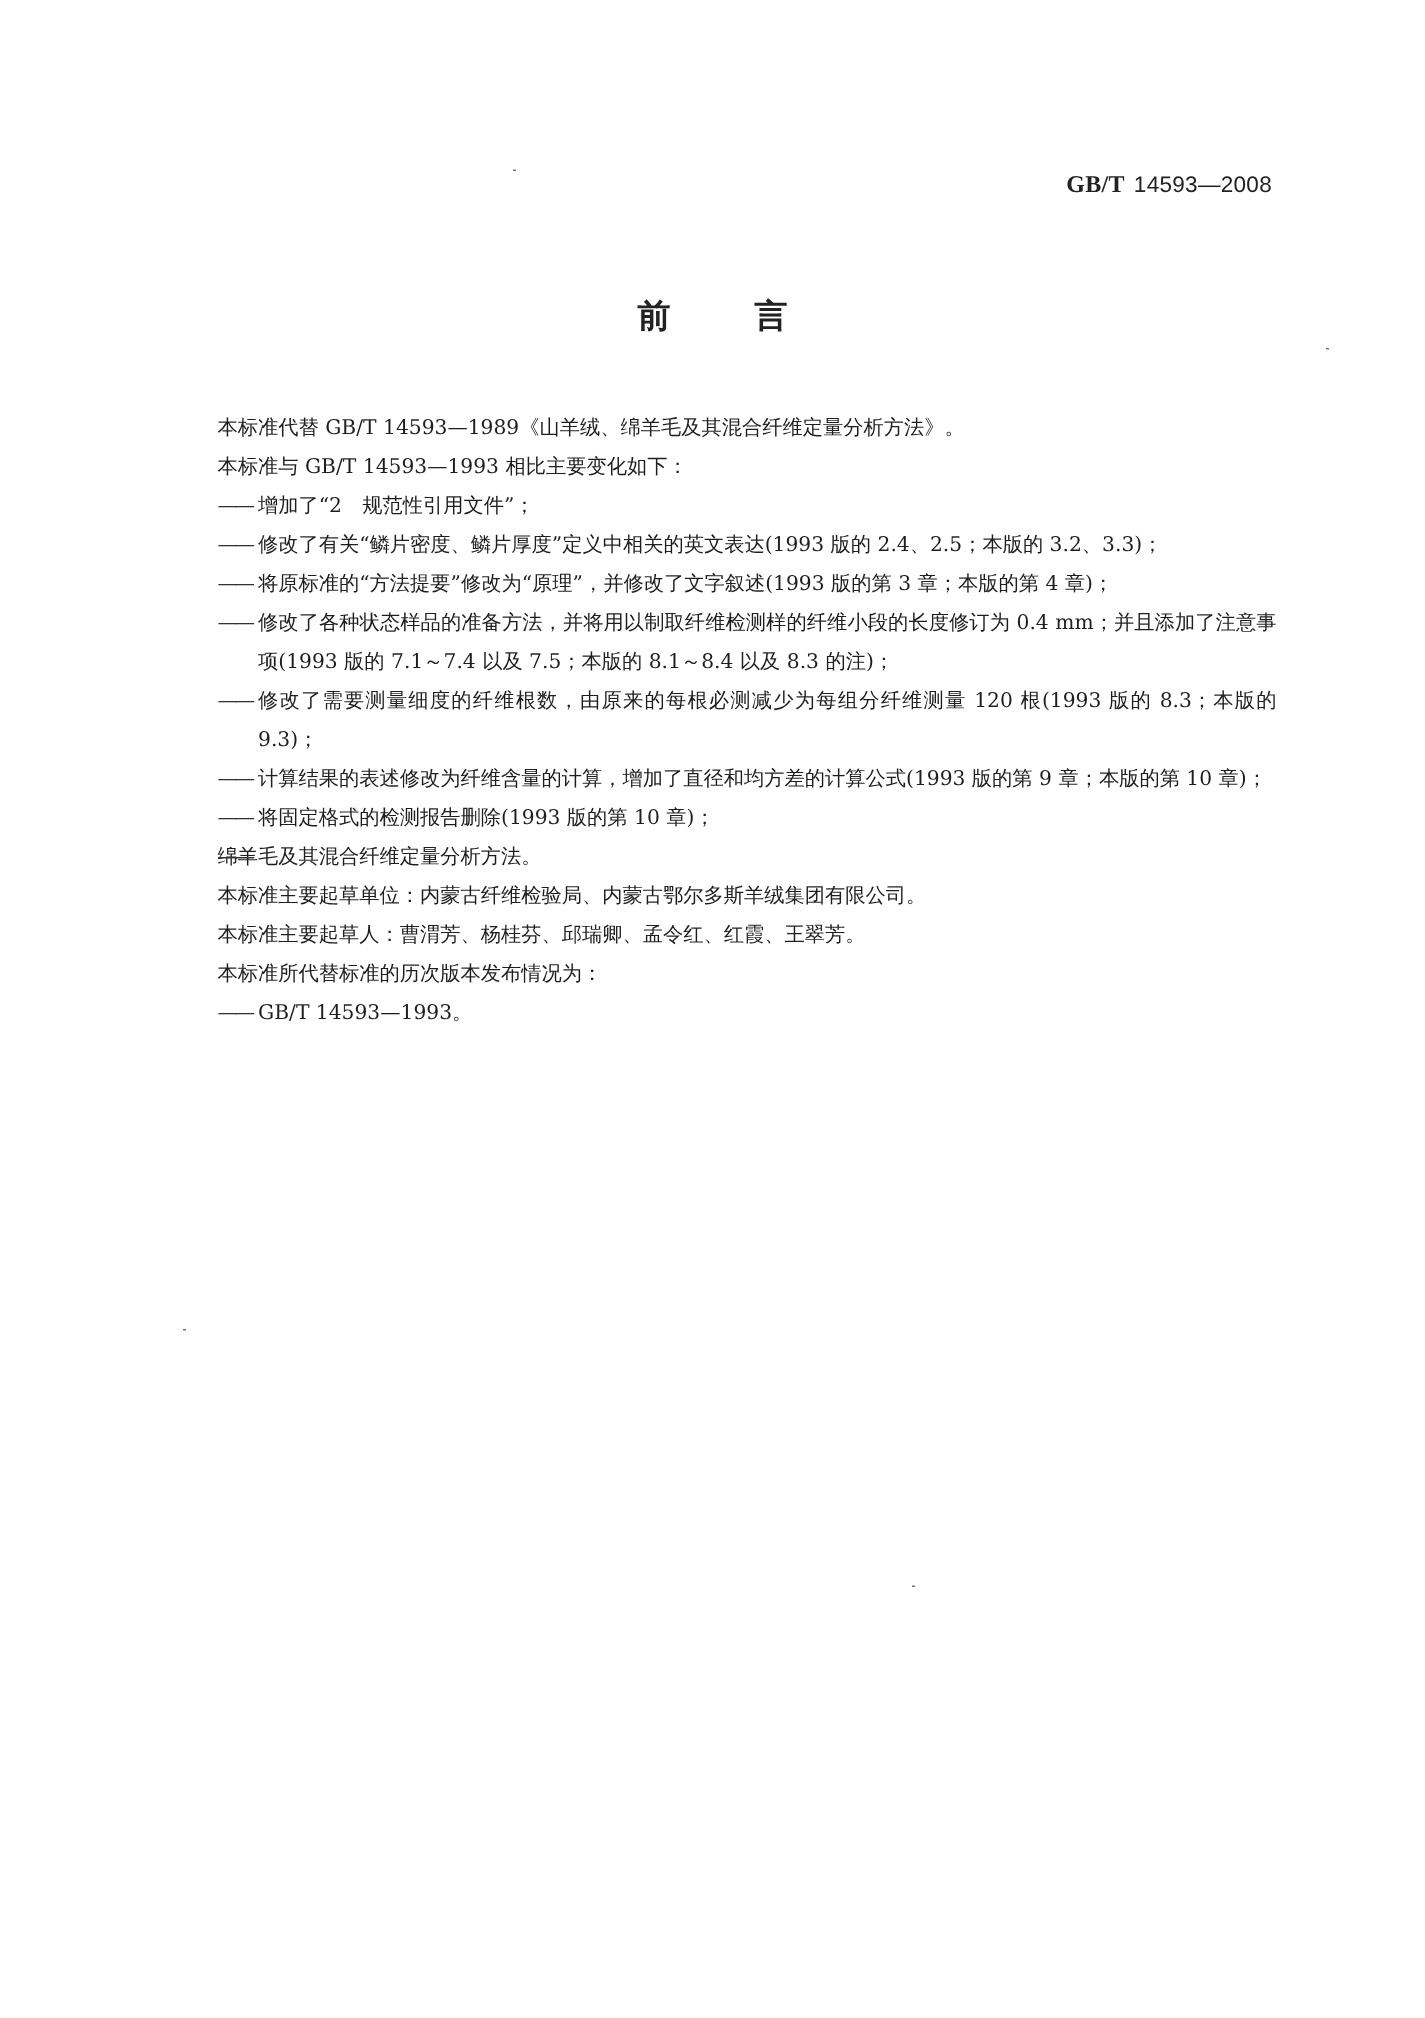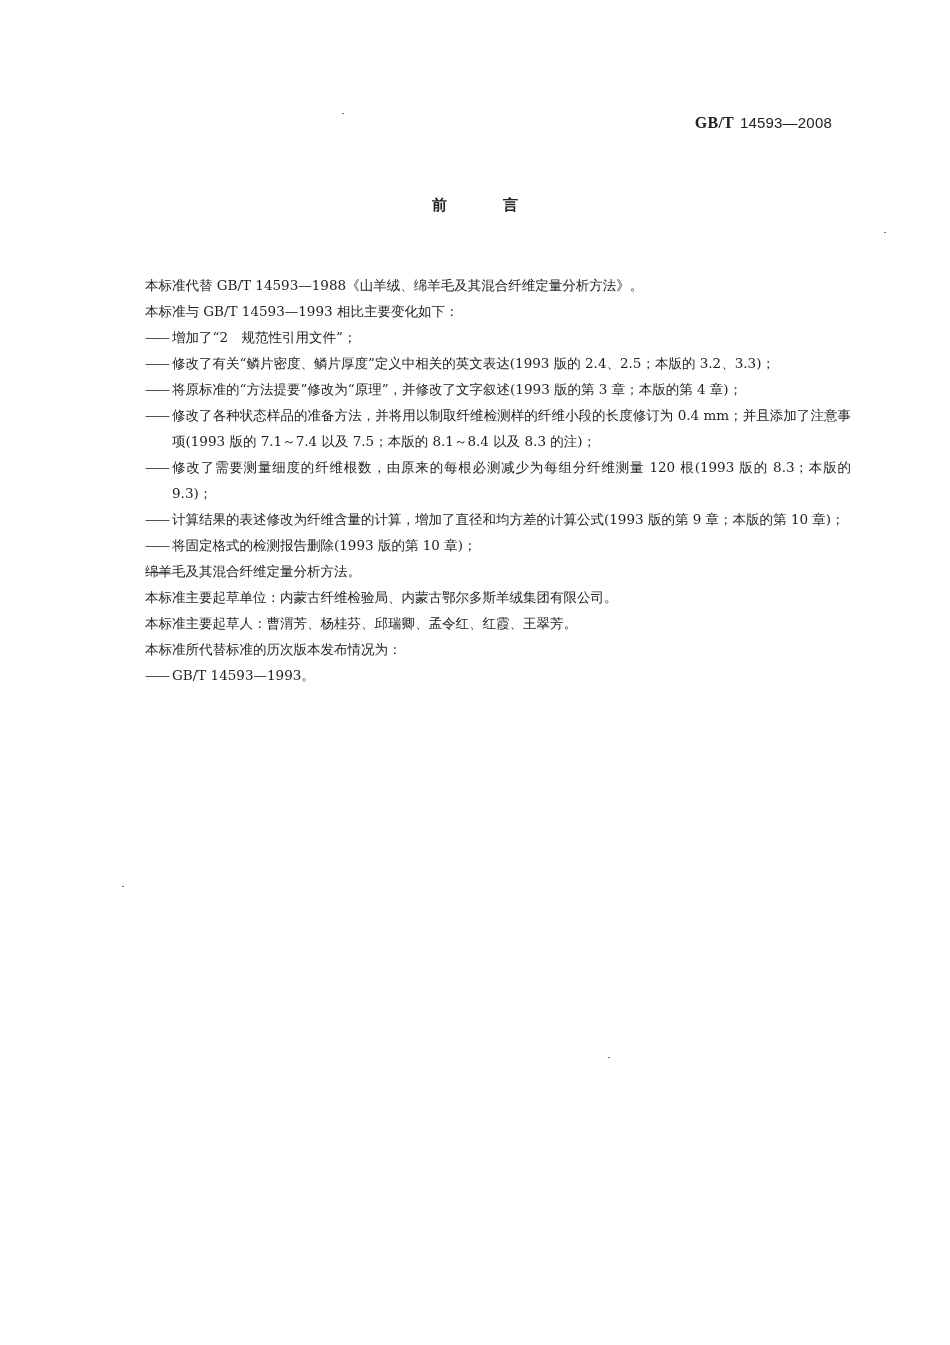--- a/index.html
+++ b/index.html
@@ -11,21 +11,21 @@
       width: 950px;
       height: 1345px;
       position: relative;
       overflow: hidden;
       font-family: "DejaVu Serif", "Liberation Serif", serif;
       color: #1a1a1a;
     }
     .std-code {
       position: absolute;
       top: 114px;
-      right: 118px;
+      right: 102px;
       font-size: 15px;
       color: #222;
       letter-spacing: 0.2px;
     }
     .std-code .prefix {
       font-family: "Liberation Serif", serif;
       font-weight: bold;
       font-size: 16px;
     }
     .std-code .num {
@@ -33,21 +33,21 @@
       font-size: 15px;
       margin-left: 6px;
     }
     .title {
       position: absolute;
       top: 196px;
       left: 0;
       width: 950px;
       text-align: center;
       font-family: "DejaVu Sans", sans-serif;
-      font-size: 15px;
+      font-size: 22px;
       font-weight: bold;
       color: #222;
       letter-spacing: 0;
     }
     .title .c1 { margin-right: 56px; }
     .content {
       position: absolute;
       top: 272px;
       left: 145px;
       width: 706px;
@@ -89,21 +89,21 @@
 
   <div class="std-code">
     <span class="prefix">GB/T</span><span class="num">14593—2008</span>
   </div>
 
   <div class="title">
     <span class="c1">前</span><span>言</span>
   </div>
 
   <div class="content">
-    <p class="para">本标准代替 GB/T 14593—1988《山羊绒、绵羊毛及其混合纤维定量分析方法》。</p>
+    <p class="para">本标准代替 GB/T 14593—1989《山羊绒、绵羊毛及其混合纤维定量分析方法》。</p>
     <p class="para">本标准与 GB/T 14593—1993 相比主要变化如下：</p>
 
     <div>
       <p class="item"><span class="dash">——</span><span>增加了“2　规范性引用文件”；</span></p>
       <p class="item"><span class="dash">——</span><span>修改了有关“鳞片密度、鳞片厚度”定义中相关的英文表达(1993 版的 2.4、2.5；本版的 3.2、3.3)；</span></p>
       <p class="item"><span class="dash">——</span><span>将原标准的“方法提要”修改为“原理”，并修改了文字叙述(1993 版的第 3 章；本版的第 4 章)；</span></p>
       <p class="item"><span class="dash">——</span><span>修改了各种状态样品的准备方法，并将用以制取纤维检测样的纤维小段的长度修订为 0.4 mm；并且添加了注意事项(1993 版的 7.1～7.4 以及 7.5；本版的 8.1～8.4 以及 8.3 的注)；</span></p>
       <p class="item"><span class="dash">——</span><span>修改了需要测量细度的纤维根数，由原来的每根必测减少为每组分纤维测量 120 根(1993 版的 8.3；本版的 9.3)；</span></p>
       <p class="item"><span class="dash">——</span><span>计算结果的表述修改为纤维含量的计算，增加了直径和均方差的计算公式(1993 版的第 9 章；本版的第 10 章)；</span></p>
       <p class="item"><span class="dash">——</span><span>将固定格式的检测报告删除(1993 版的第 10 章)；</span></p>

